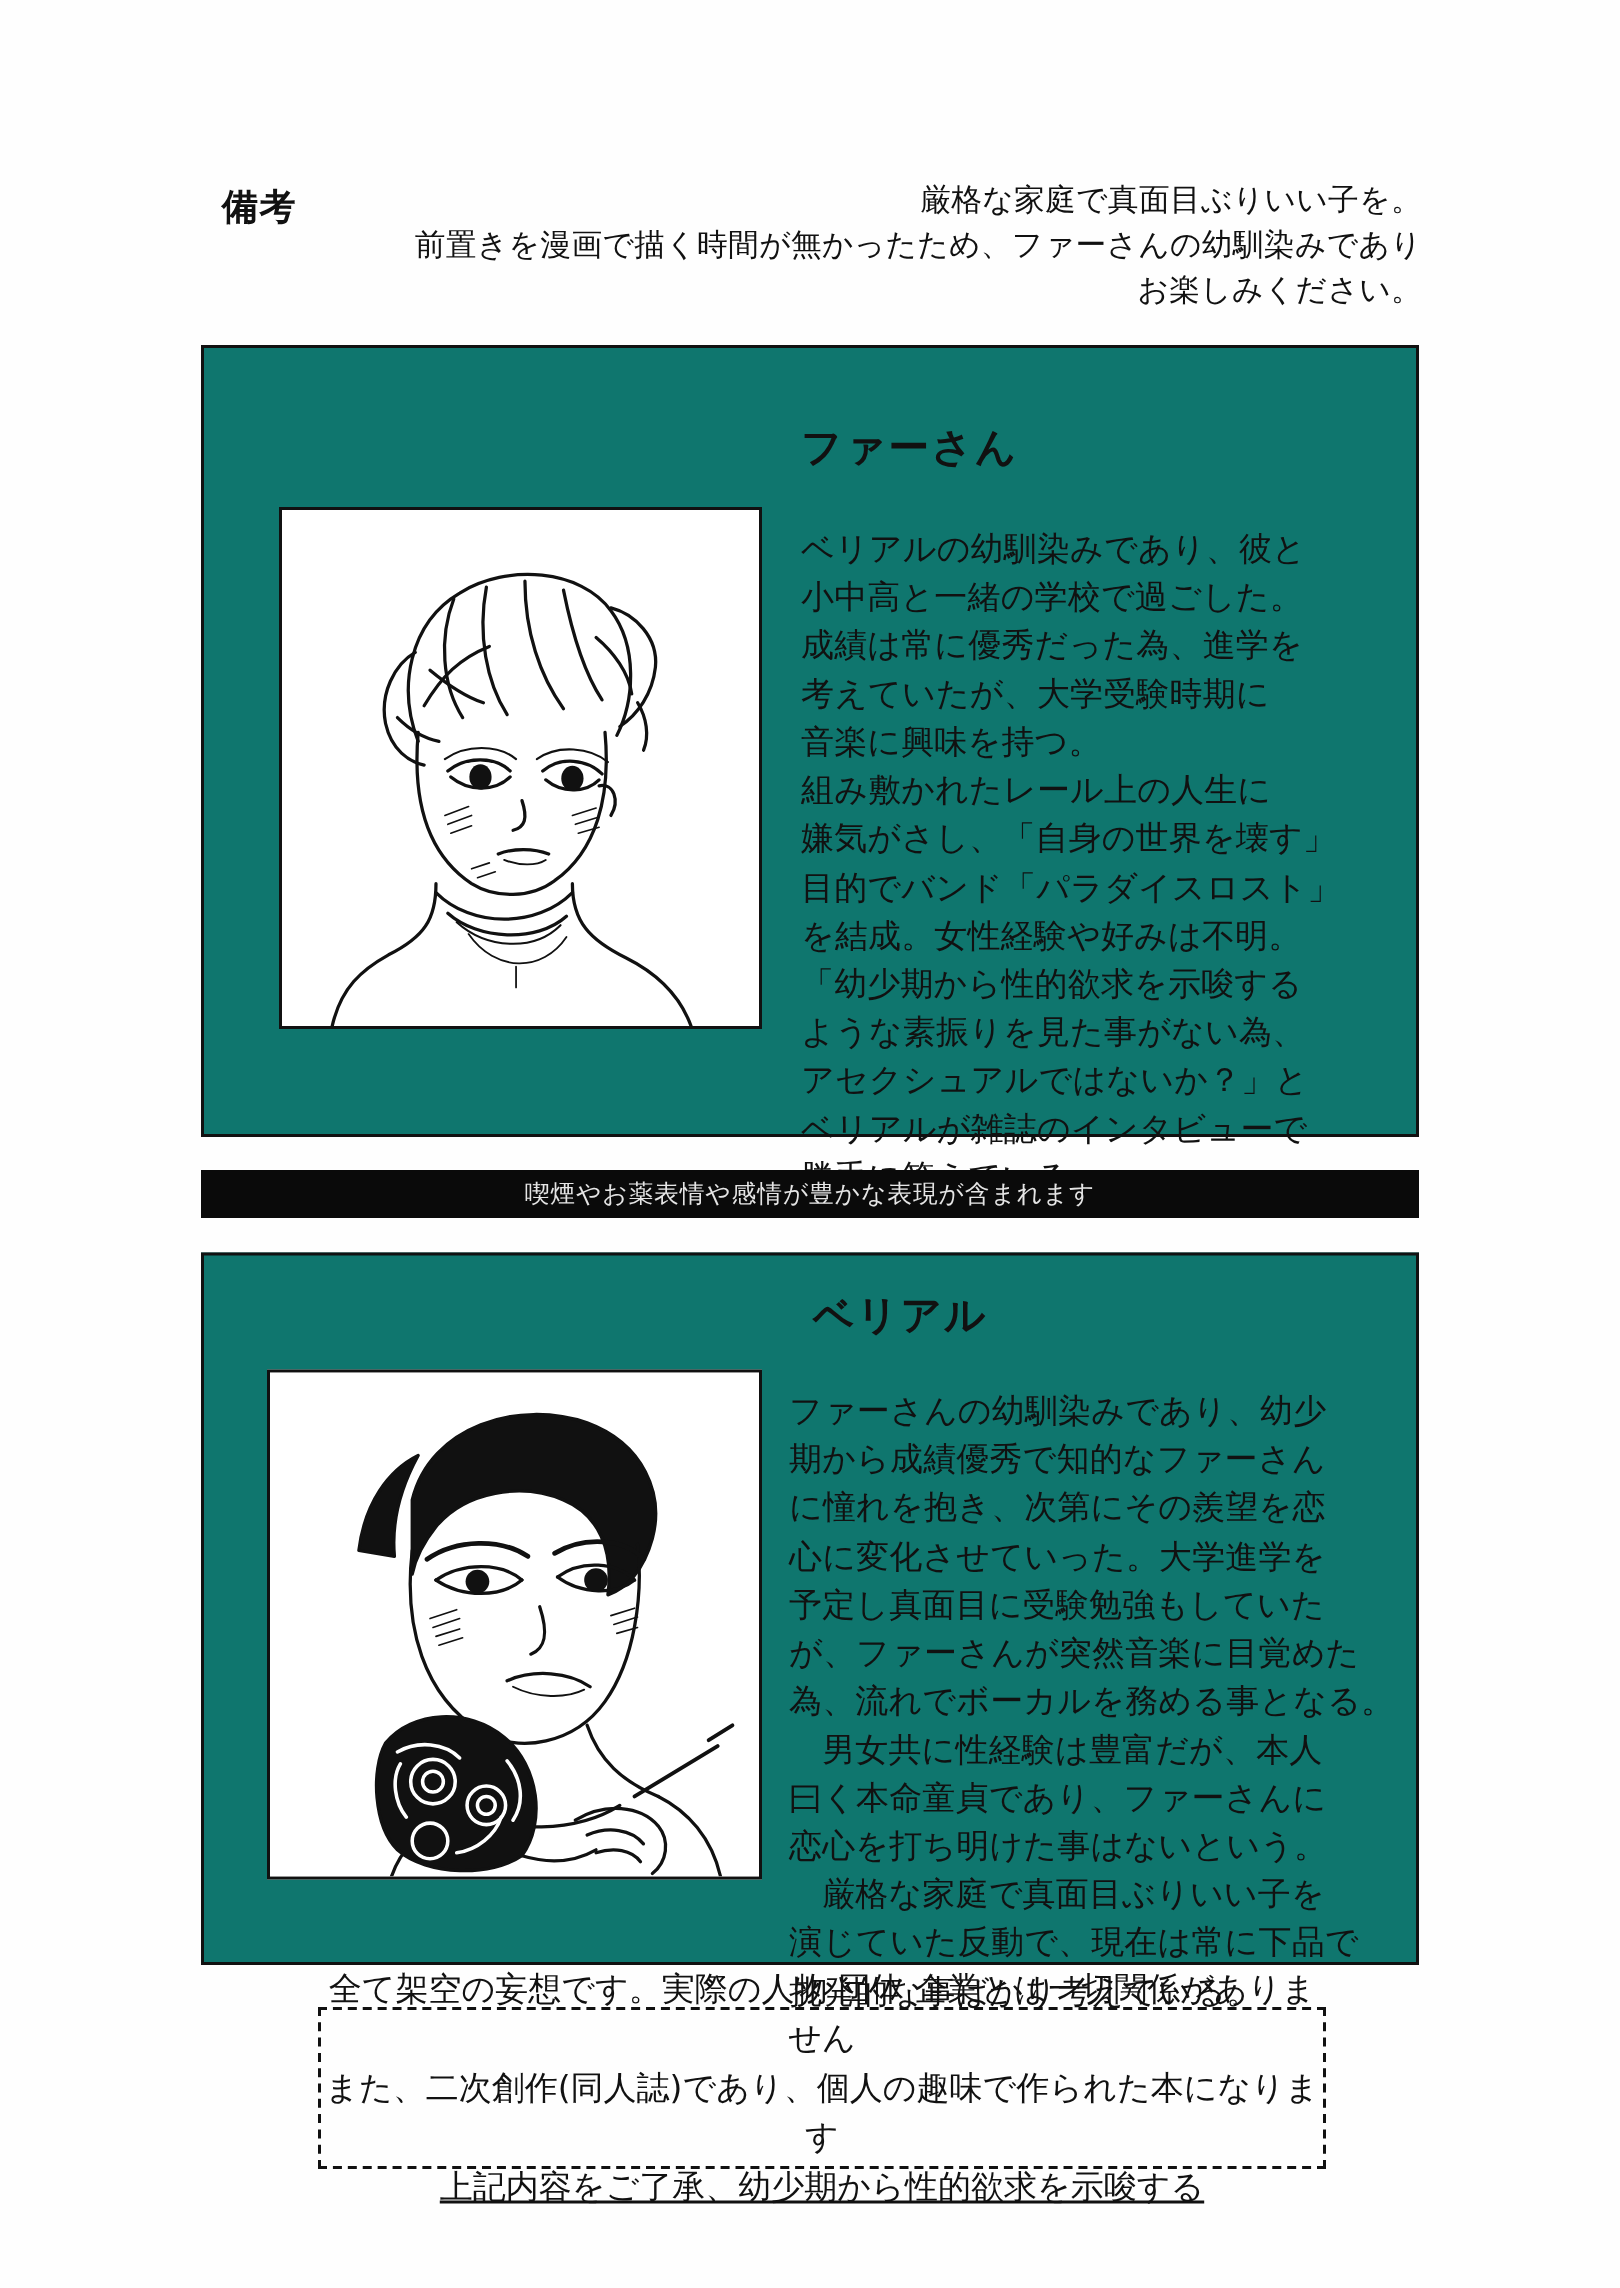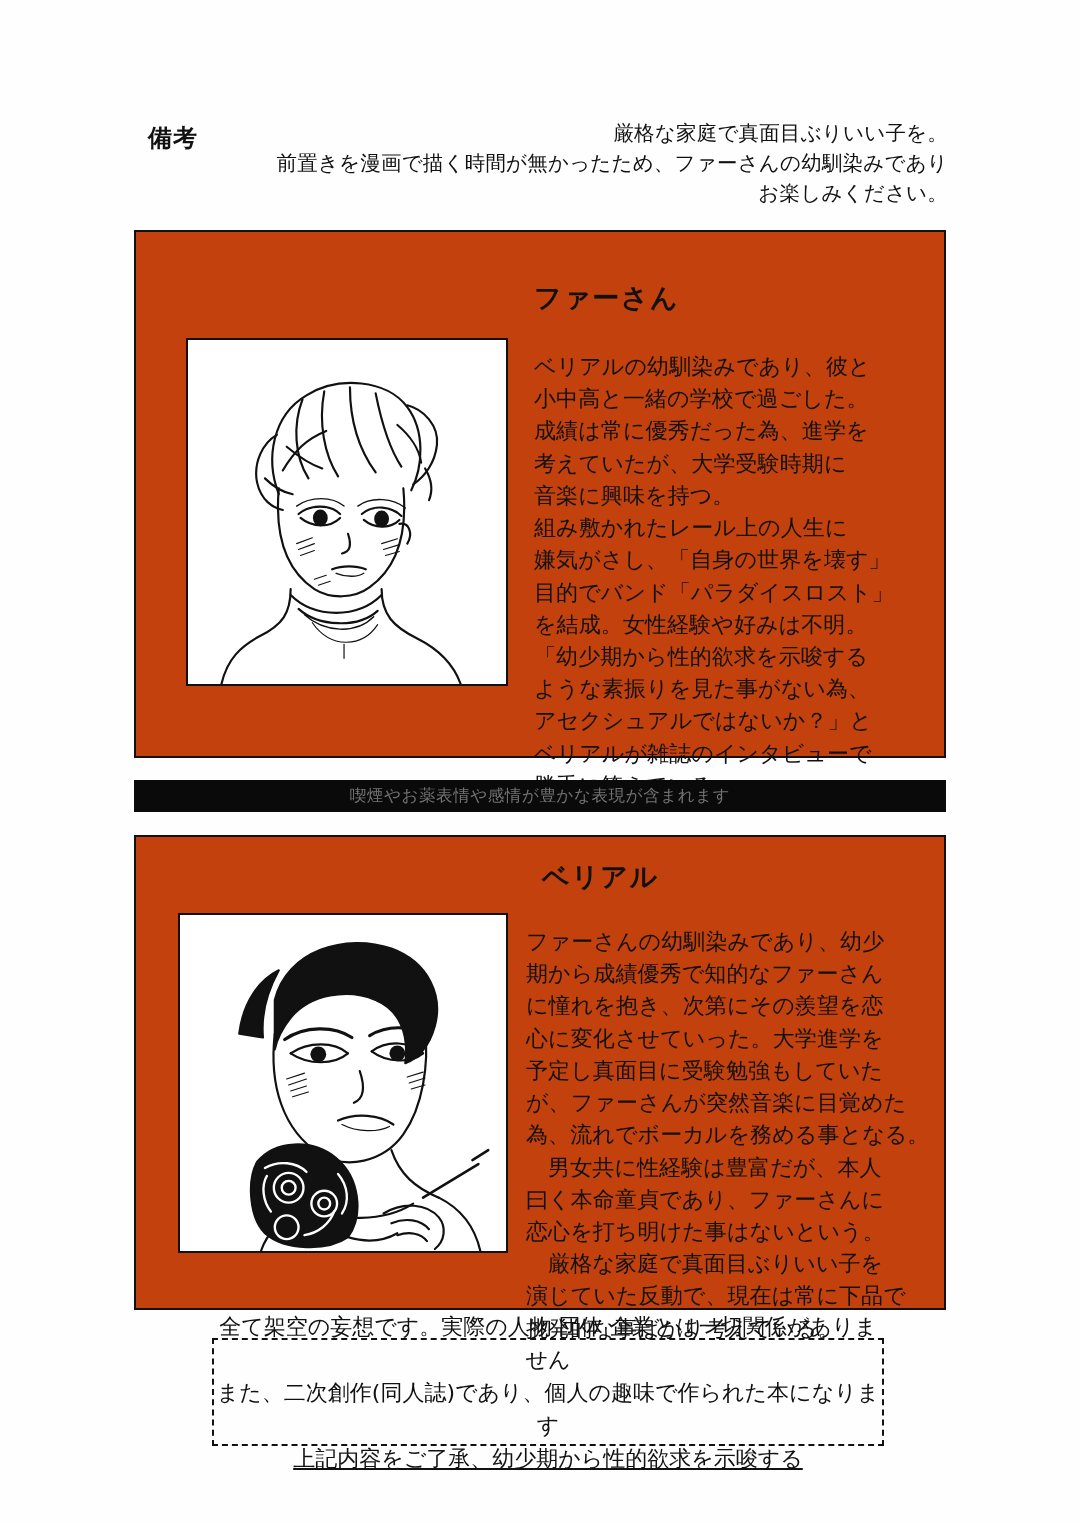--- a/index.html
+++ b/index.html
@@ -45,21 +45,21 @@
     letter-spacing: 0.2px;
   }
   .notes-body .l1 { }
   .notes-body .l2 { }
   .notes-body .l3 { }
 
   
   .char-box {
     position: absolute;
     border: 2px solid #111;
-    background: #c2410c;
+    background: #0f766e;
     box-sizing: border-box;
   }
   #char-box-1 {
     left: 134px;
     top: 230px;
     width: 812px;
     height: 528px;
   }
   #char-box-2 {
     left: 134px;
@@ -109,21 +109,21 @@
   #char-box-2 .char-desc { left: 390px; top: 72px; width: 410px; }
 
   
   #warning-banner {
     position: absolute;
     left: 134px;
     top: 780px;
     width: 812px;
     height: 32px;
     background: #0a0a0a;
-    color: #737373;
+    color: #e5e5e5;
     display: flex;
     align-items: center;
     justify-content: center;
     font-size: 16.5px;
     letter-spacing: 0.6px;
     box-sizing: border-box;
   }
 
   
   #disclaimer {

